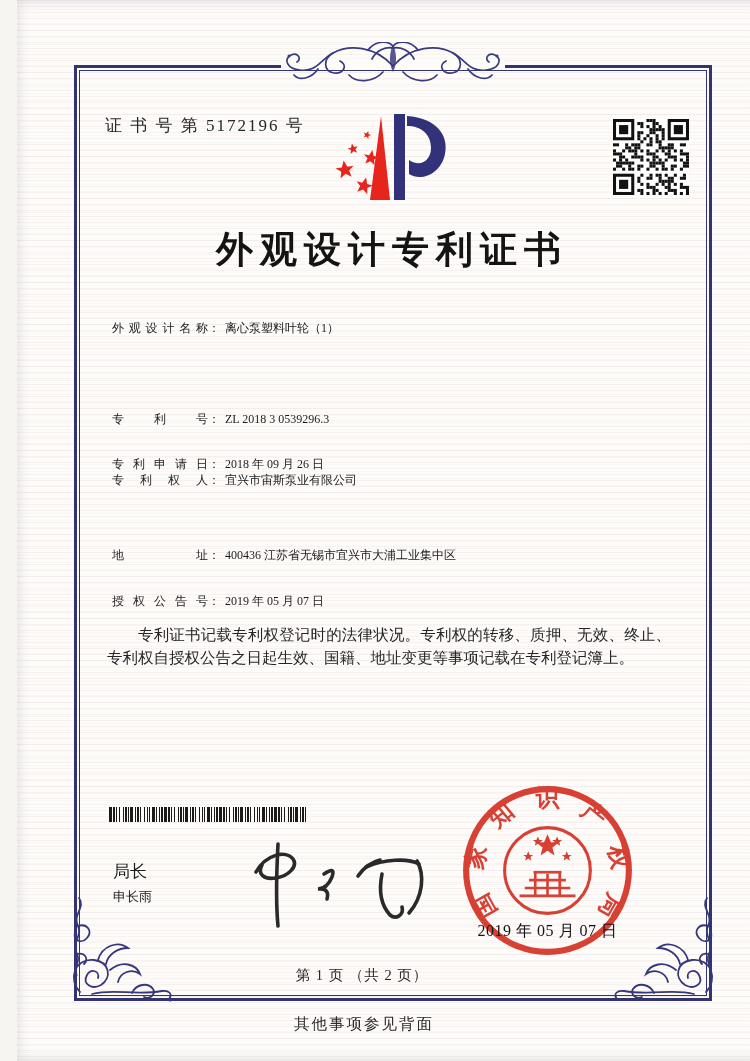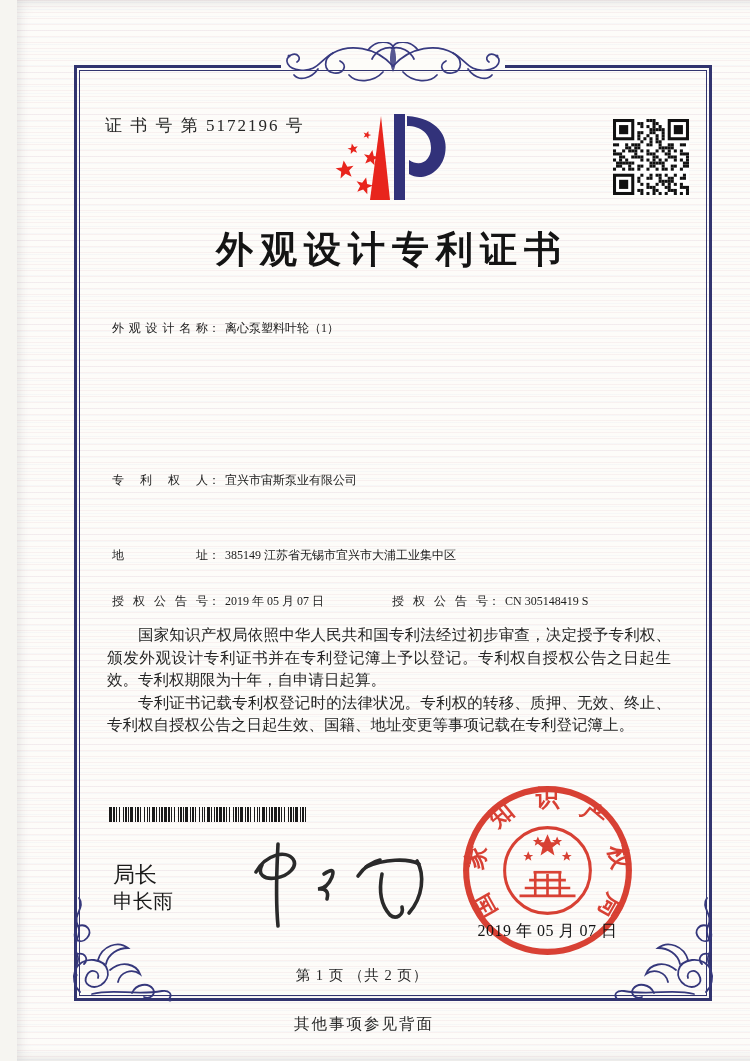--- a/index.html
+++ b/index.html
@@ -32,23 +32,23 @@
          letter-spacing:7px;color:#141414;z-index:3;}
   .row{left:95px;height:24px;white-space:nowrap;font-size:12px;color:#1c1c1c;z-index:3;}
   .f-label{display:inline-block;width:96px;text-align:justify;text-align-last:justify;
            -moz-text-align-last:justify;vertical-align:bottom;}
   .f-colon{display:inline-block;margin:0 5px 0 0;}
   .grant2{position:absolute;left:280px;top:0;white-space:nowrap;}
   .body-text{left:90px;top:624px;width:564px;font-size:15.5px;line-height:22.5px;
              color:#262626;text-align:justify;z-index:3;}
   .body-text p{margin:0;text-indent:2em;}
   .barcode{left:92px;top:807px;z-index:3;}
-  .signer-title{left:96px;top:860px;font-size:22px;font-family:"Liberation Sans","DejaVu Sans",sans-serif;
+  .signer-title{left:96px;top:860px;font-size:17px;font-family:"Liberation Sans","DejaVu Sans",sans-serif;
                 font-weight:500;color:#1c1c1c;z-index:3;}
-  .signer-name{left:96px;top:888px;font-size:20px;font-family:"Liberation Sans","DejaVu Sans",sans-serif;
+  .signer-name{left:96px;top:888px;font-size:13px;font-family:"Liberation Sans","DejaVu Sans",sans-serif;
                font-weight:500;color:#1c1c1c;z-index:3;}
   .signature{left:203px;top:834px;z-index:3;}
   .seal{left:443px;top:783px;width:175px;height:175px;z-index:4;mix-blend-mode:multiply;}
   .seal-date{left:448px;top:921px;width:165px;text-align:center;font-size:16px;
              letter-spacing:0.5px;color:#141414;z-index:5;white-space:nowrap;}
   .page-info{left:0;top:966px;width:750px;text-align:center;font-size:14.5px;color:#262626;
              letter-spacing:1px;z-index:3;transform:translateX(-30px);}
   .back-note{left:0;top:1014px;width:750px;text-align:center;font-size:15.5px;color:#2a2a2a;
              letter-spacing:2px;z-index:3;transform:translateX(-28px);}
   .ornament-top{left:256px;top:42px;z-index:2;}
@@ -326,35 +326,37 @@
       <rect x="60" y="72" width="3" height="3" fill="#111"></rect>
       <rect x="66" y="72" width="3" height="3" fill="#111"></rect>
       <rect x="72" y="72" width="3" height="3" fill="#111"></rect>
     </svg>
 
   <div class="abs title">外观设计专利证书</div>
 
   <div class="abs row" style="top:320px">
     <span class="f-label">外观设计名称</span><span class="f-colon">：</span><span class="f-value">离心泵塑料叶轮（1）</span>
   </div>
+  <div class="abs row" style="top:411px">
+    <span class="f-label">专利号</span><span class="f-colon">：</span><span class="f-value">ZL 2018 3 0539296.3</span>
+  </div>
+  <div class="abs row" style="top:456px">
+    <span class="f-label">专利申请日</span><span class="f-colon">：</span><span class="f-value">2018 年 09 月 26 日</span>
+  </div>
   <div class="abs row" style="top:472px">
     <span class="f-label">专利权人</span><span class="f-colon">：</span><span class="f-value">宜兴市宙斯泵业有限公司</span>
   </div>
   <div class="abs row" style="top:547px">
-    <span class="f-label">地址</span><span class="f-colon">：</span><span class="f-value">385149 江苏省无锡市宜兴市大浦工业集中区</span>
+    <span class="f-label">地址</span><span class="f-colon">：</span><span class="f-value">400436 江苏省无锡市宜兴市大浦工业集中区</span>
   </div>
   <div class="abs row" style="top:593px">
     <span class="f-label">授权公告号</span><span class="f-colon">：</span><span class="f-value">2019 年 05 月 07 日</span>
-    <span class="grant2">
-      <span class="f-label">授权公告号</span><span class="f-colon">：</span><span class="f-value">CN 305148419 S</span>
-    </span>
   </div>
 
   <div class="abs body-text">
-    <p>国家知识产权局依照中华人民共和国专利法经过初步审查，决定授予专利权、颁发外观设计专利证书并在专利登记簿上予以登记。专利权自授权公告之日起生效。专利权期限为十年，自申请日起算。</p>
     <p>专利证书记载专利权登记时的法律状况。专利权的转移、质押、无效、终止、专利权自授权公告之日起生效、国籍、地址变更等事项记载在专利登记簿上。</p>
   </div>
 
   <svg class="abs barcode" id="barcode-svg" width="198" height="15" viewBox="0 0 198 15">
       <rect x="0" y="0" width="3" height="15" fill="#1a1a1a"></rect>
       <rect x="4" y="0" width="2" height="15" fill="#1a1a1a"></rect>
       <rect x="7" y="0" width="1" height="15" fill="#1a1a1a"></rect>
       <rect x="10" y="0" width="1" height="15" fill="#1a1a1a"></rect>
       <rect x="14" y="0" width="1" height="15" fill="#1a1a1a"></rect>
       <rect x="16" y="0" width="2" height="15" fill="#1a1a1a"></rect>

